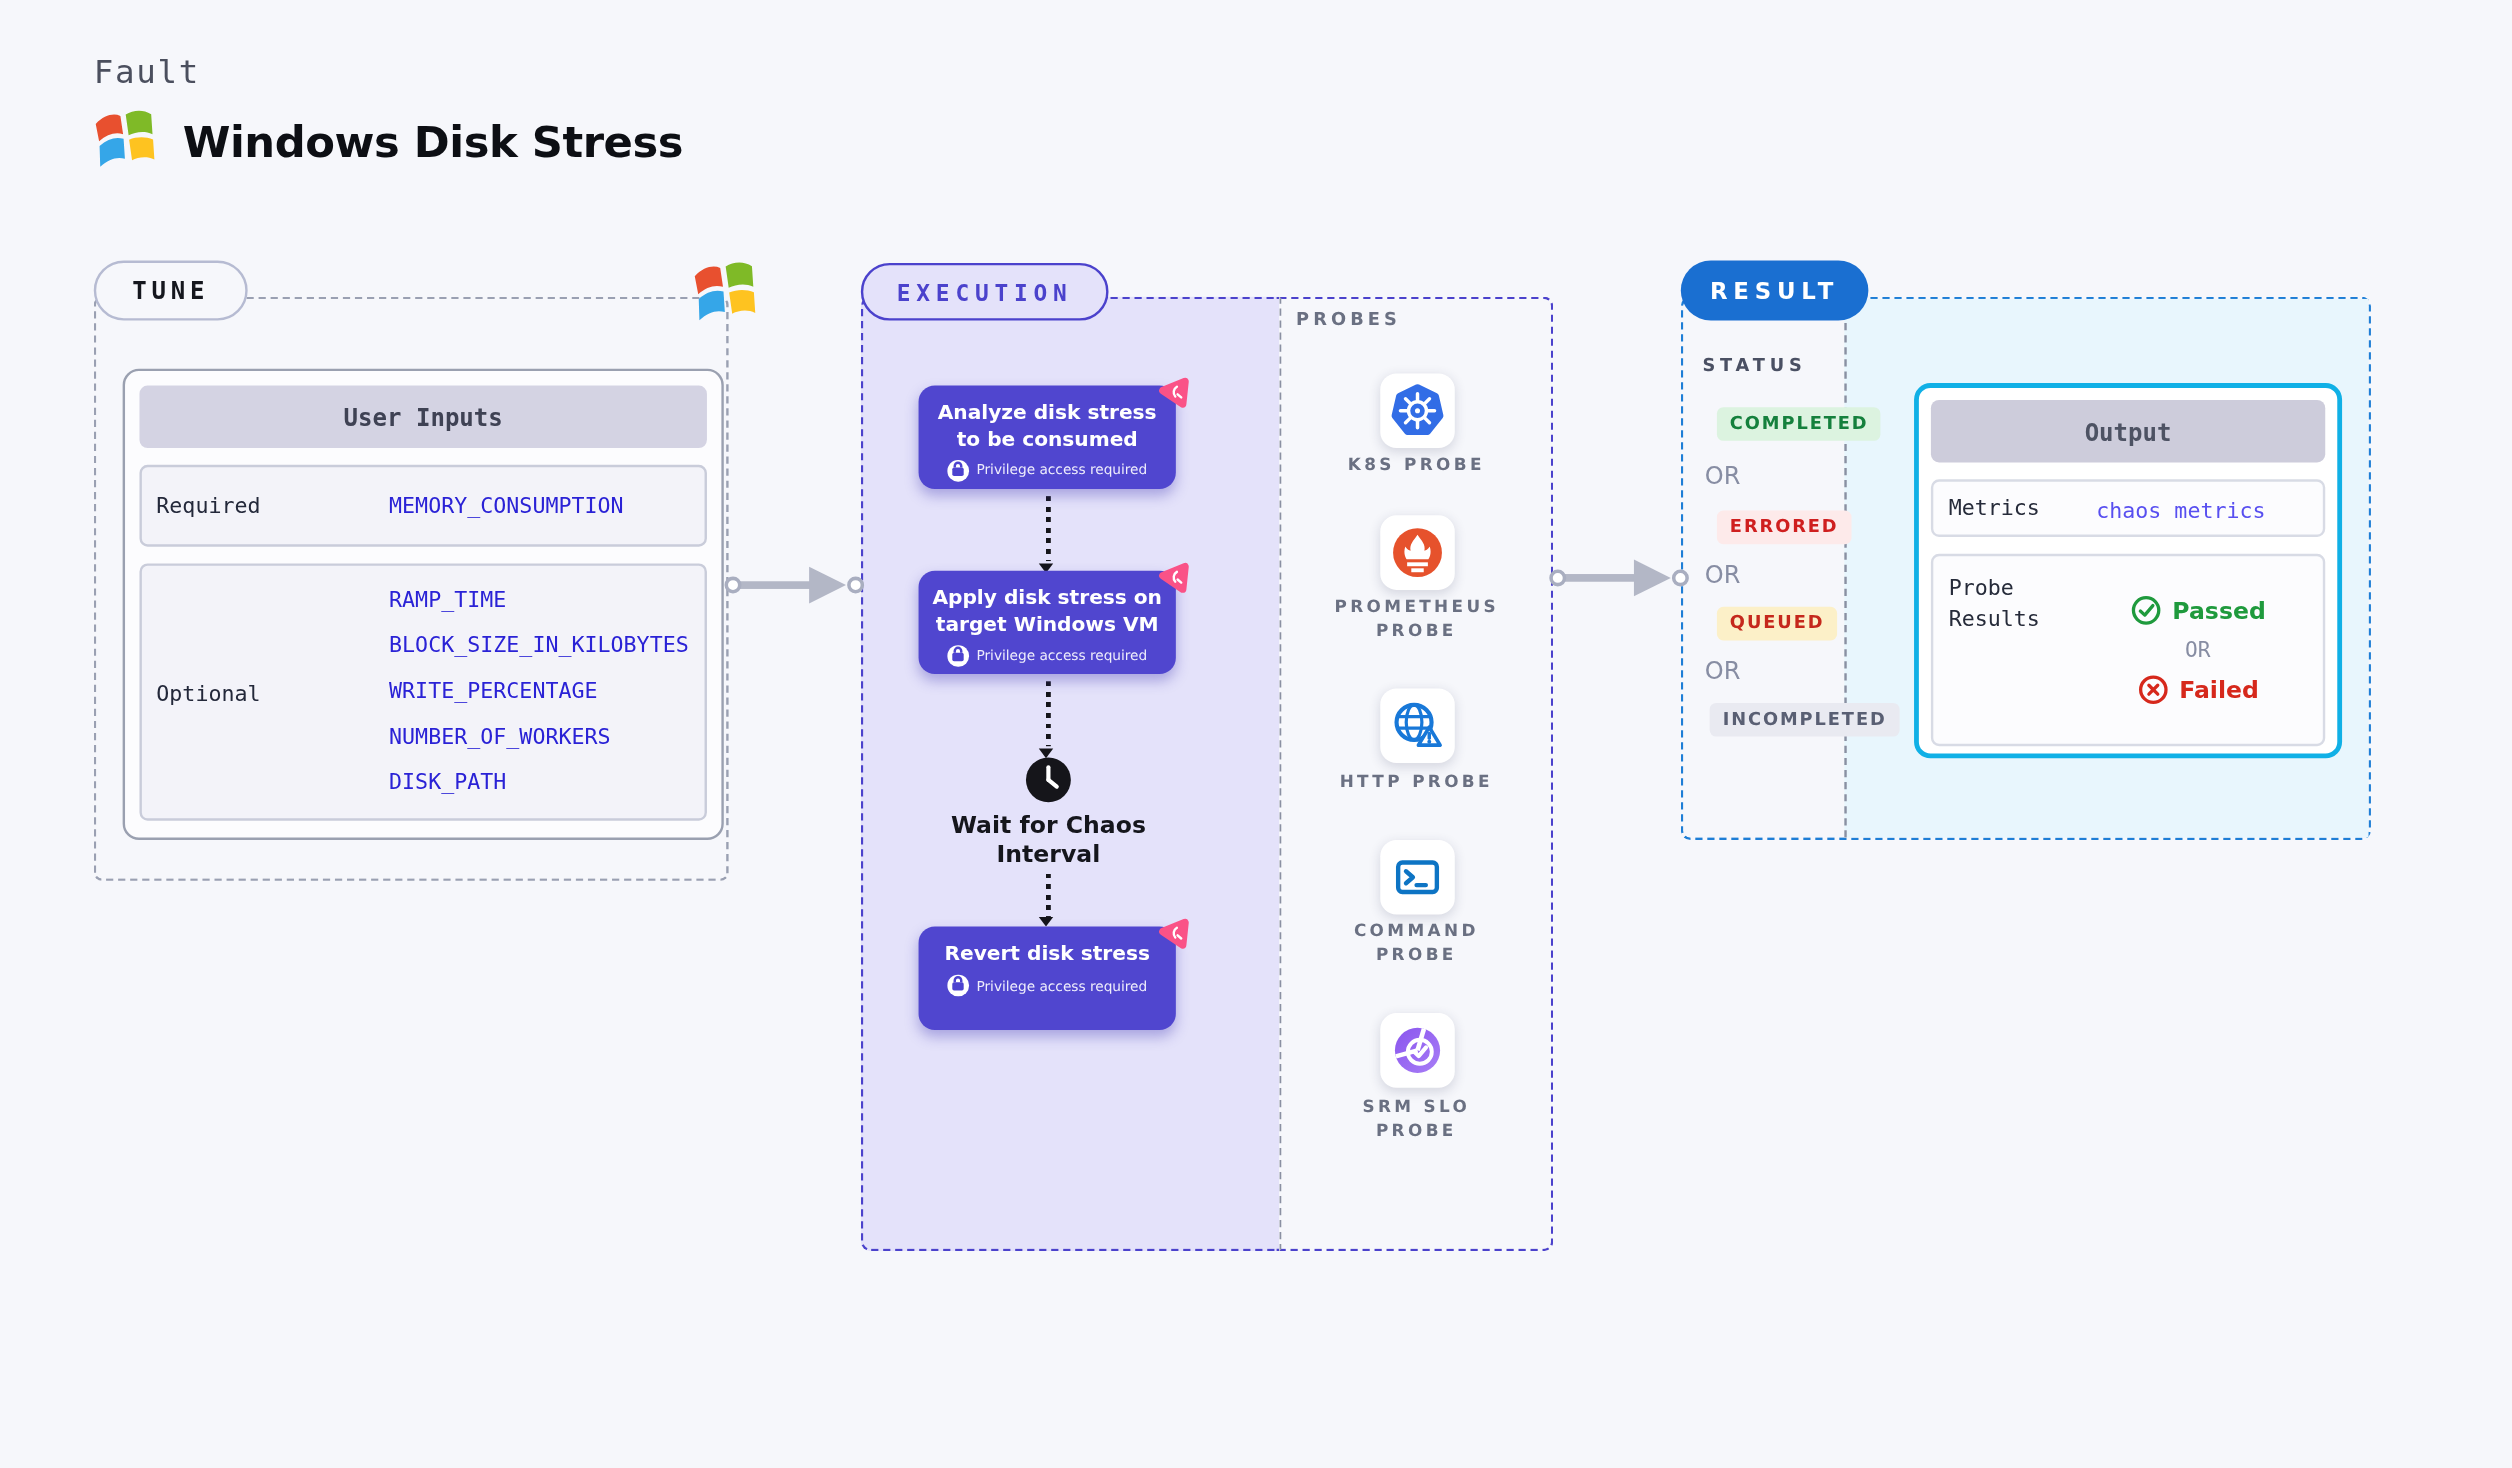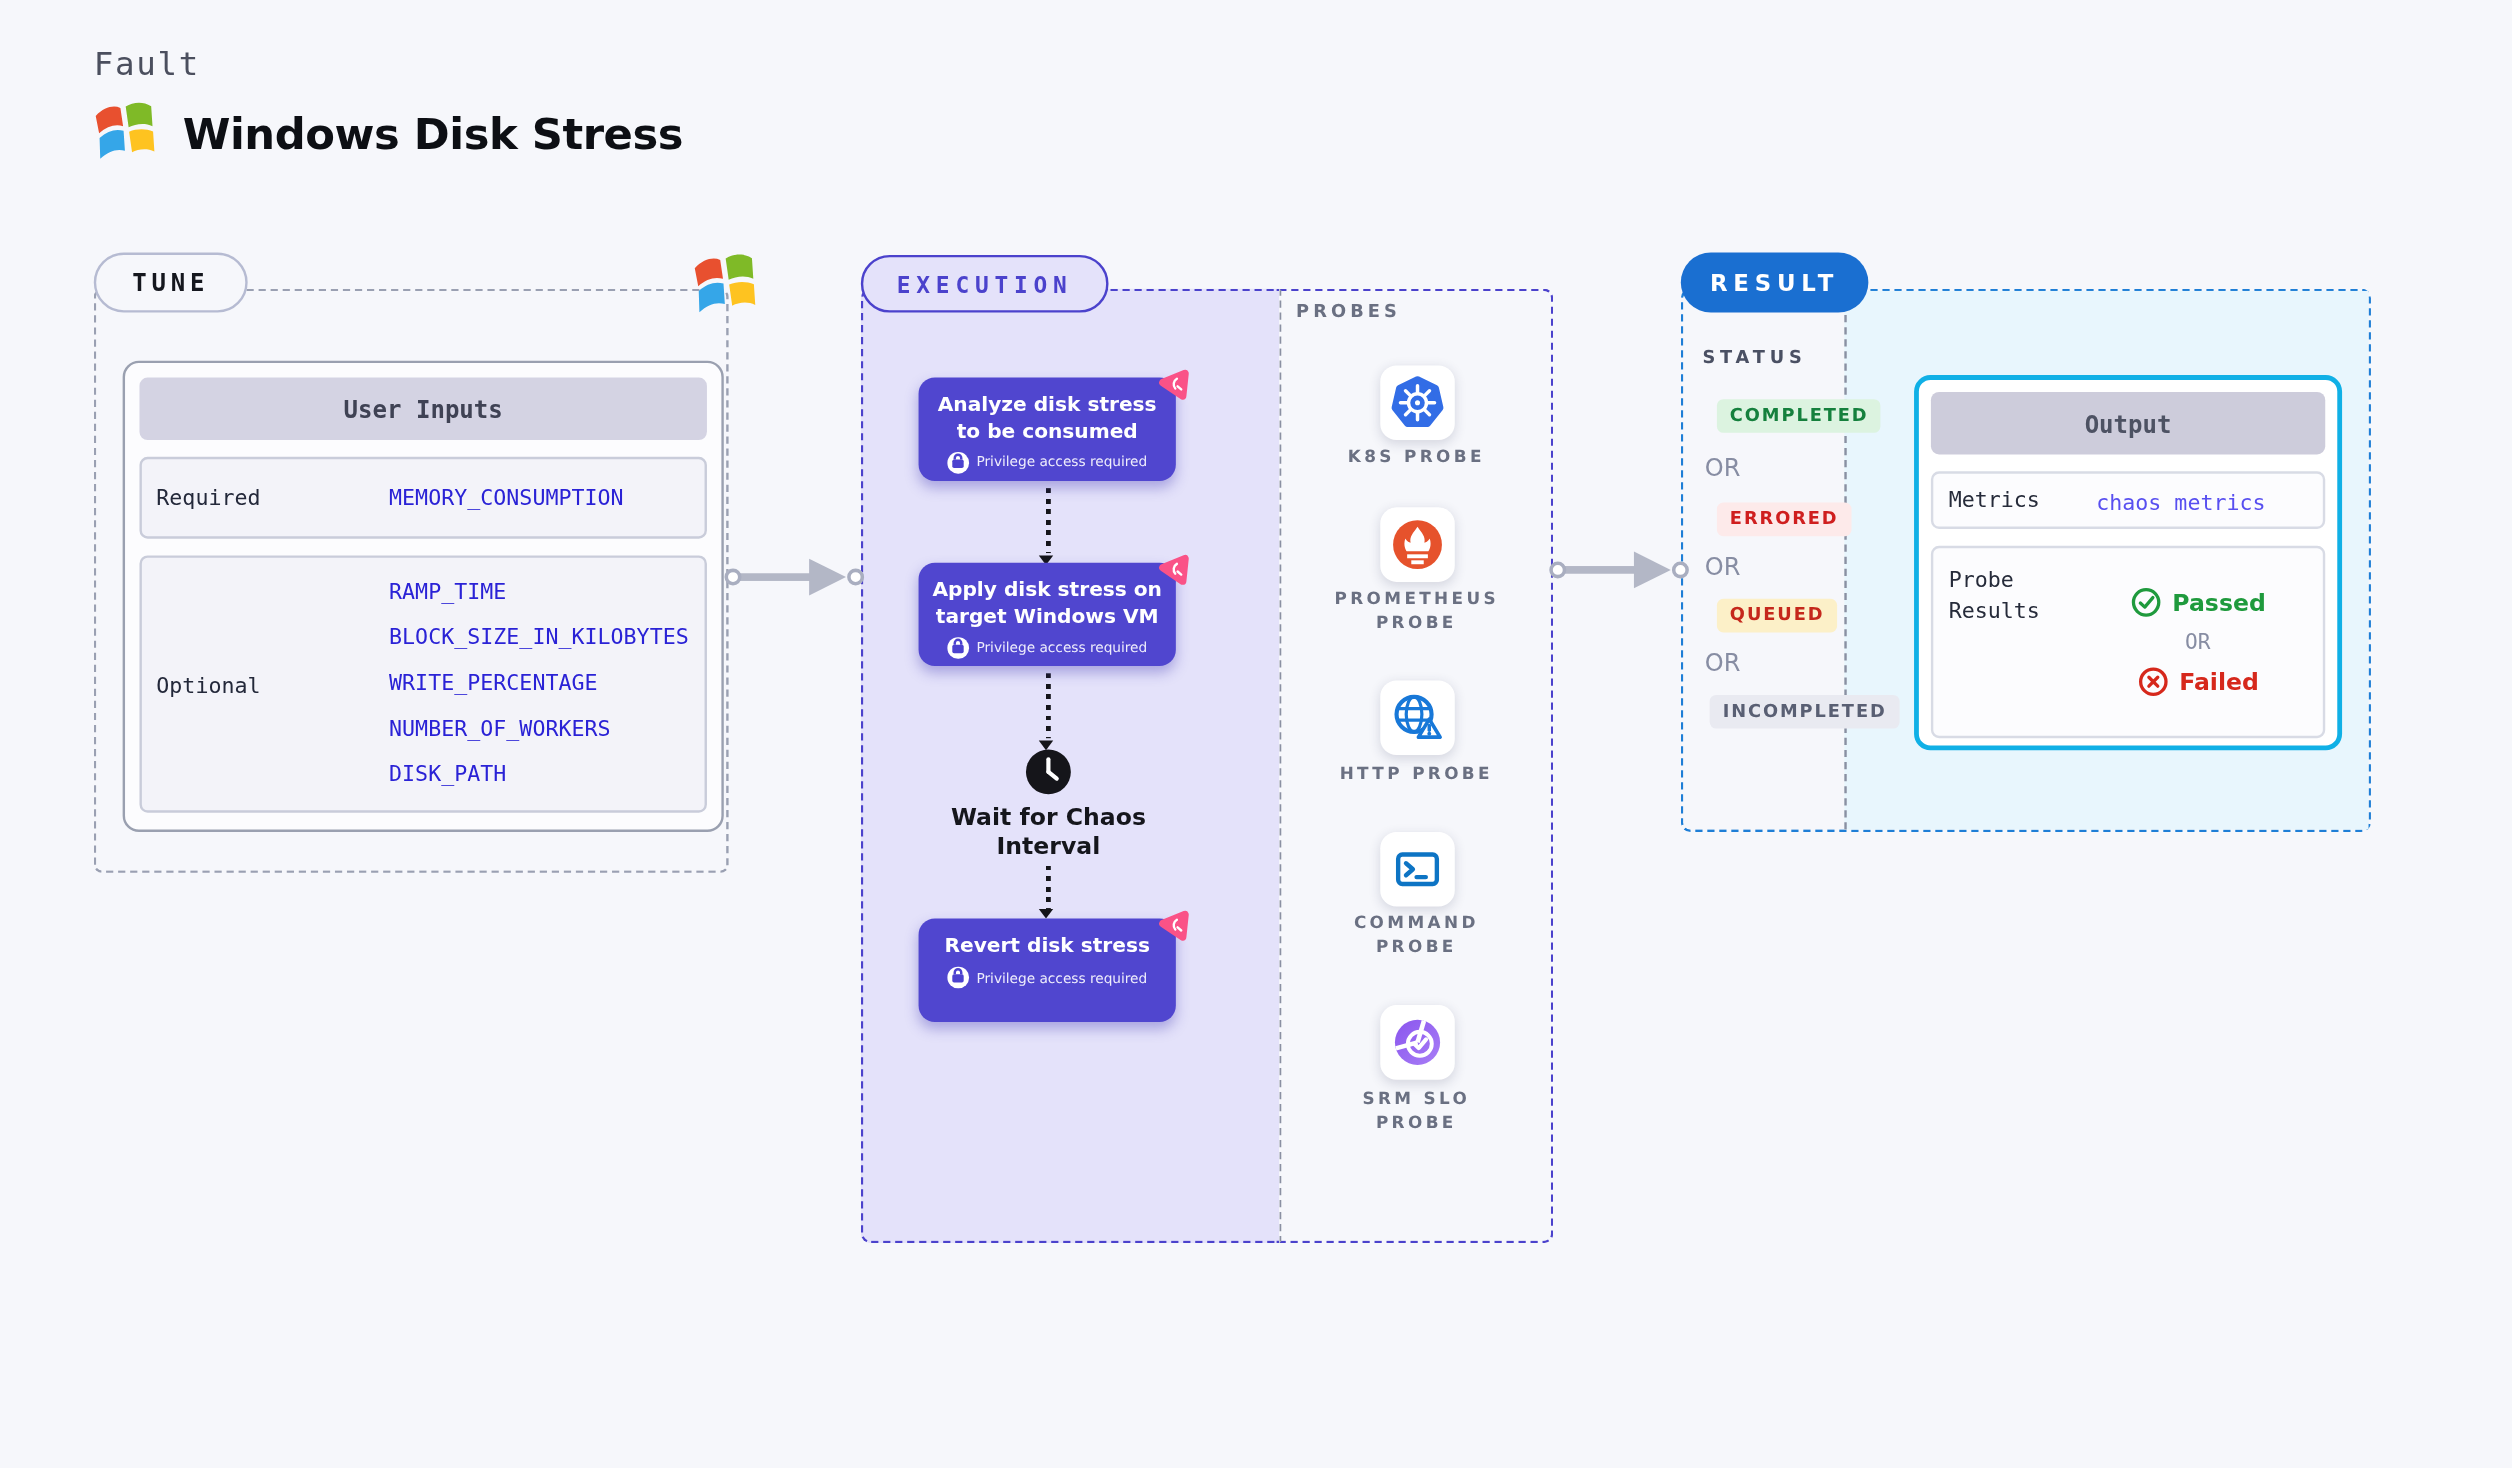--- a/index.html
+++ b/index.html
@@ -1,18 +1,18 @@
 <!DOCTYPE html>
 <html style="font-size:10.8px"><head>
 <meta charset="utf-8">
 <style>
   * { box-sizing: border-box; margin: 0; padding: 0; }
   html, body { width: 2512px; height: 1468px; overflow: hidden; background: #f6f7fb; }
   body { font-family: "DejaVu Sans", "Liberation Sans", sans-serif; }
-  .viewport { width: 2512px; height: 1414px; position: relative; overflow: hidden; }
+  .viewport { width: 2512px; height: 1414px; position: relative; overflow: hidden; margin-top: 8px; }
   .canvas { width: 1045px; height: 611px; position: absolute; top: 0; left: 0;
             transform: scale(2.4046); transform-origin: 0 0; }
   .mono { font-family: "DejaVu Sans Mono", "Liberation Mono", monospace; }
   .abs { position: absolute; }
 
   
   .kicker { left: 39px; top: 17.6px; font-size: 13.5px; color: #4b4f5e; letter-spacing: 0.7px; }
   .win-logo-main { left: 36px; top: 38px; }
   .page-title { left: 76px; top: 45px; font-size: 18px; font-weight: bold; color: #0d0f14; letter-spacing: -0.2px; }
 

